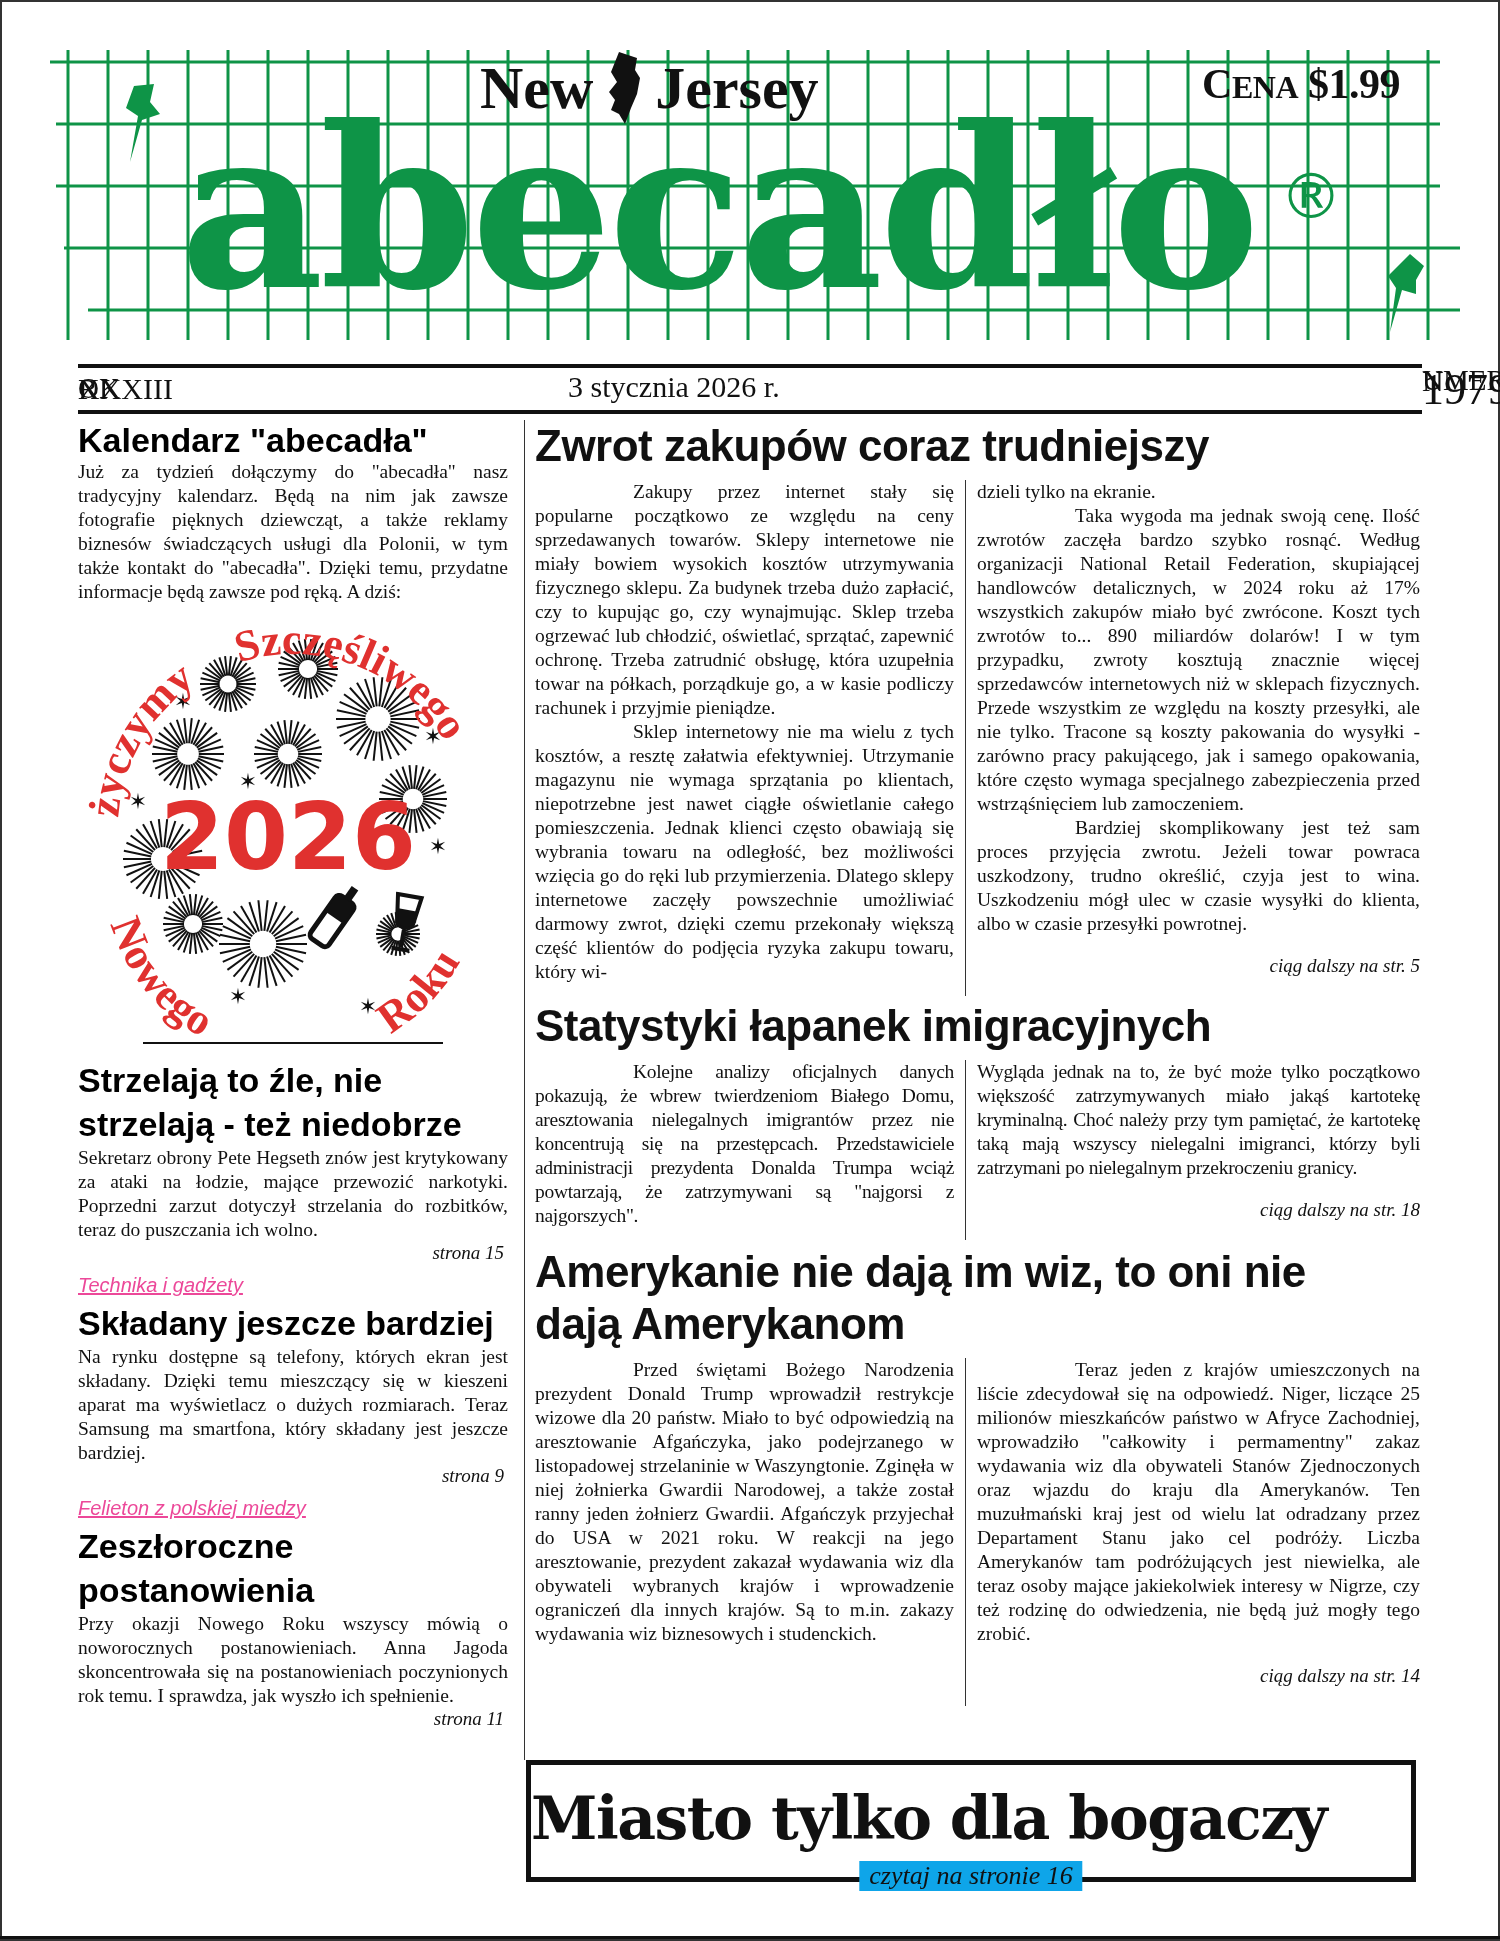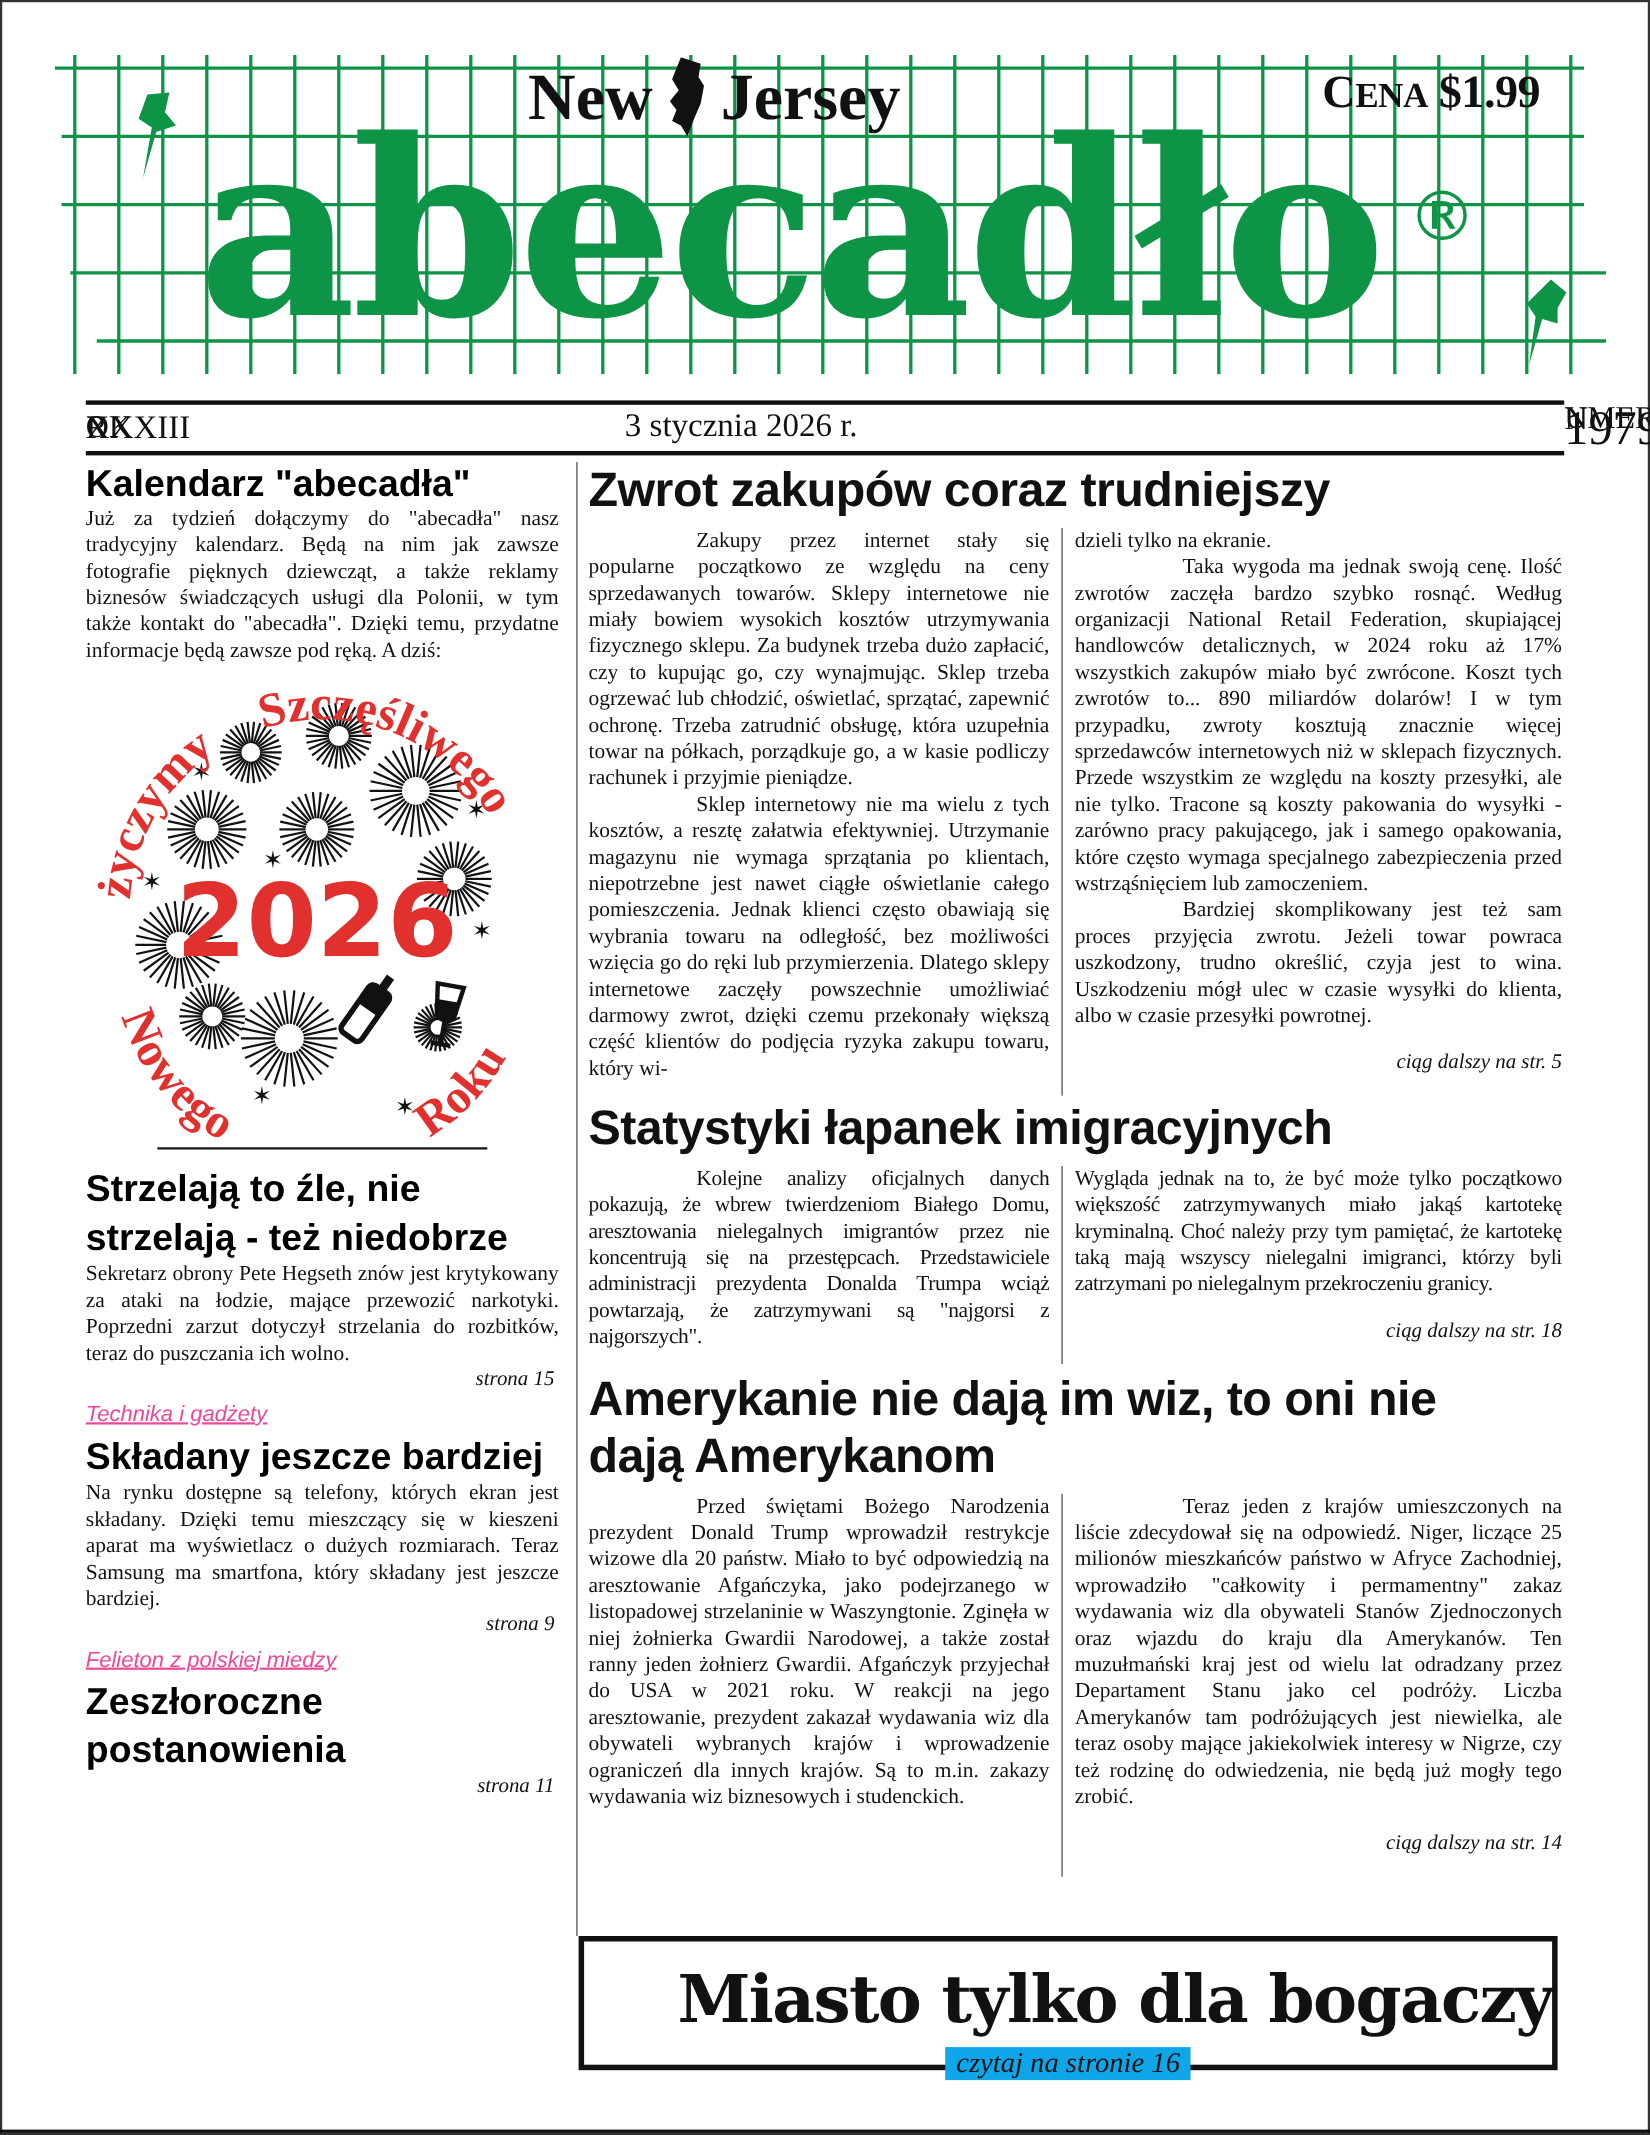--- a/index.html
+++ b/index.html
@@ -41,21 +41,21 @@
   .main { position:absolute; left:535px; top:420px; width:885px; }
   .art-head { font:bold 44px/52px "Liberation Sans", sans-serif; margin:0; letter-spacing:-0.5px; }
   .cols { display:flex; gap:0; margin-top:8px; }
   .col { width:430px; padding-right:11px; box-sizing:border-box; }
   .col + .col { border-left:1.5px solid #333; padding-left:11px; padding-right:0; width:455px; }
   .indent { text-indent:98px; }
   .ciag { font:italic 19px "Liberation Serif", serif; text-align:right; }
   .narrow .body { font-family:"Liberation Serif", serif; letter-spacing:-0.3px; }
 
   .promo { position:absolute; left:526px; top:1760px; width:890px; height:122px; border:5px solid #111; box-sizing:border-box; }
-  .promo-title { position:absolute; left:0; right:0; top:18px; text-align:right; font:bold 60px "DejaVu Serif", serif; letter-spacing:-1.5px; }
+  .promo-title { position:absolute; left:0; right:0; top:18px; text-align:left; font:bold 60px "DejaVu Serif", serif; letter-spacing:-1.5px; }
   .promo-sub { position:absolute; left:50%; transform:translateX(-50%); top:96px; background:#0ea5e9; padding:0 10px; font:italic 26px "Liberation Serif", serif; }
   .bottom-rule { position:absolute; left:0; top:1936px; width:1500px; border-top:3px solid #111; }
 </style>
 </head>
 <body>
 
 <div class="frame"></div>
 
 <div class="masthead">
   <svg class="grid" id="grid" viewBox="0 0 1420 320">
@@ -509,20 +509,21 @@
   <p class="body">Sekretarz obrony Pete Hegseth znów jest krytykowany za ataki na łodzie, mające przewozić narkotyki. Poprzedni zarzut dotyczył strzelania do rozbitków, teraz do puszczania ich wolno.</p>
   <p class="strona">strona 15</p>
 
   <p class="kicker">Technika i gadżety</p>
   <h2 class="sans-head sec-head">Składany jeszcze bardziej</h2>
   <p class="body">Na rynku dostępne są telefony, których ekran jest składany. Dzięki temu mieszczący się w kieszeni aparat ma wyświetlacz o dużych rozmiarach. Teraz Samsung ma smartfona, który składany jest jeszcze bardziej.</p>
   <p class="strona">strona 9</p>
 
   <p class="kicker">Felieton z polskiej miedzy</p>
   <h2 class="sans-head sec-head">Zeszłoroczne postanowienia</h2>
+  <p class="body">Przy okazji Nowego Roku wszyscy mówią o noworocznych postanowieniach. Anna Jagoda skoncentrowała się na postanowieniach poczynionych rok temu. I sprawdza, jak wyszło ich spełnienie.</p>
   <p class="strona">strona 11</p>
 </div>
 
 <div class="vrule"></div>
 
 <div class="main">
 
   <article>
     <h1 class="art-head">Zwrot zakupów coraz trudniejszy</h1>
     <div class="cols">

